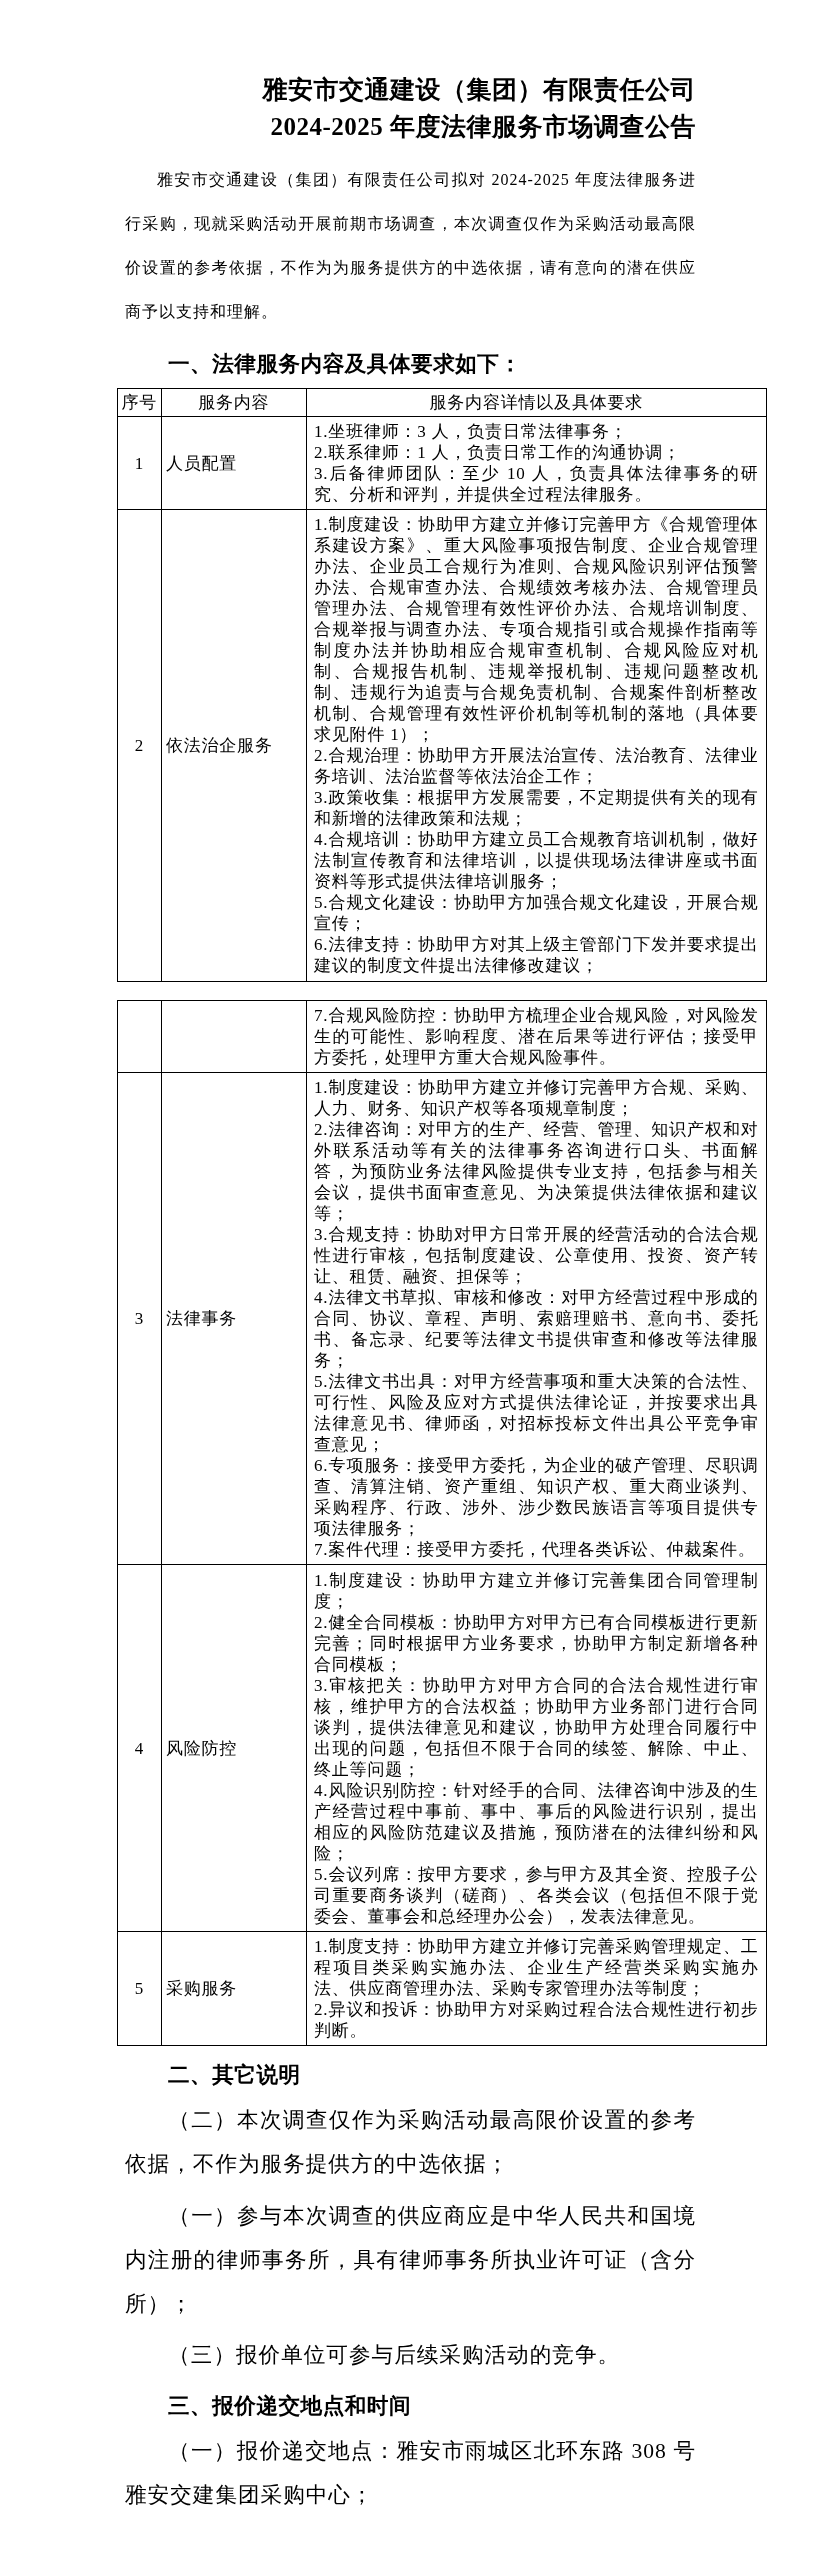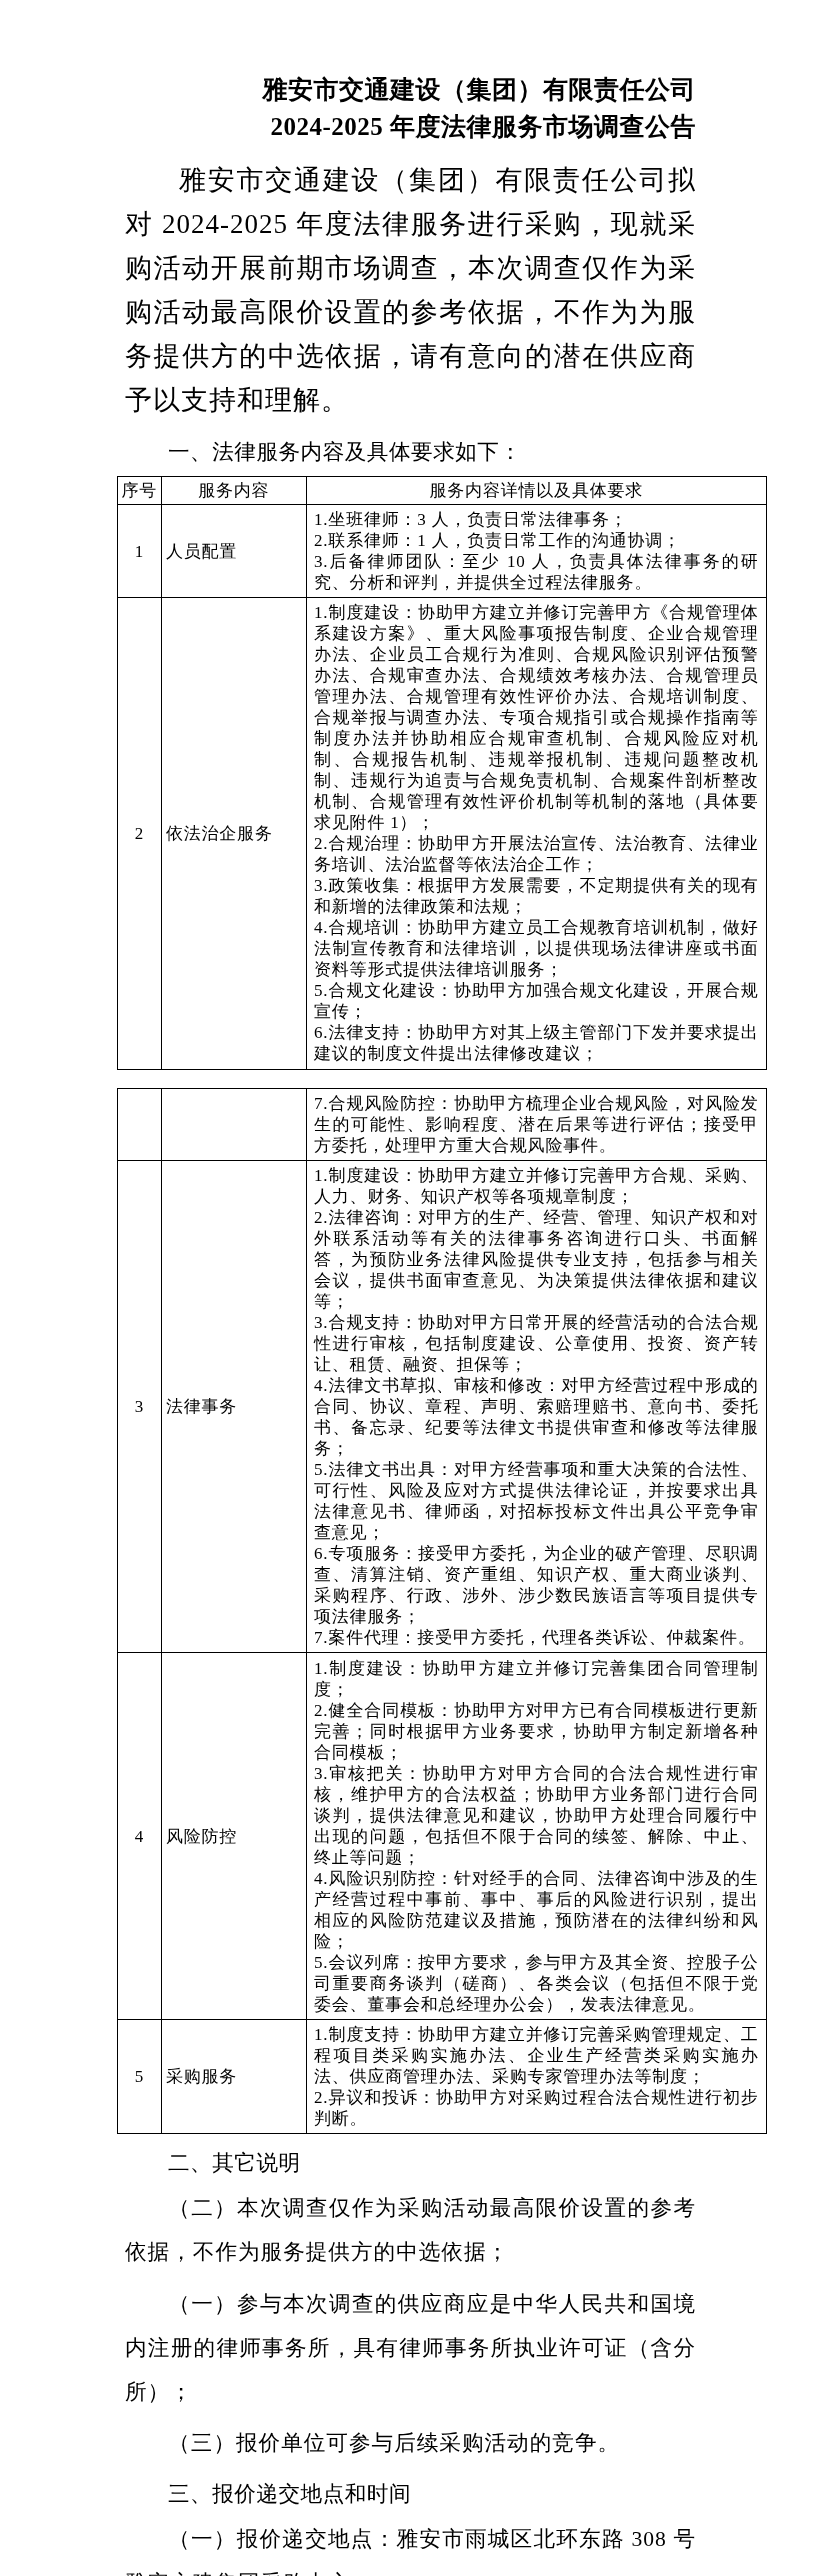--- a/index.html
+++ b/index.html
@@ -17,31 +17,31 @@
   }
   .title {
     text-align: right;
     font-size: 25px;
     font-weight: 700;
     line-height: 37px;
     letter-spacing: 0.5px;
   }
   .intro {
     margin: 13.4px 0 0 0;
-    font-size: 27px;
+    font-size: 16px;
     line-height: 44px;
     text-align: justify;
     text-indent: 2em;
     letter-spacing: 1px;
   }
   .sec-heading {
     margin: 13.4px 0 0 0;
     padding-left: 43px;
     font-size: 21.6px;
-    font-weight: 400;
+    font-weight: 700;
     line-height: 32px;
     letter-spacing: 0.5px;
   }
   .body-para {
     margin: 7.2px 0 0 0;
     font-size: 21.6px;
     line-height: 44px;
     text-align: justify;
     text-indent: 2em;
     letter-spacing: 1px;

